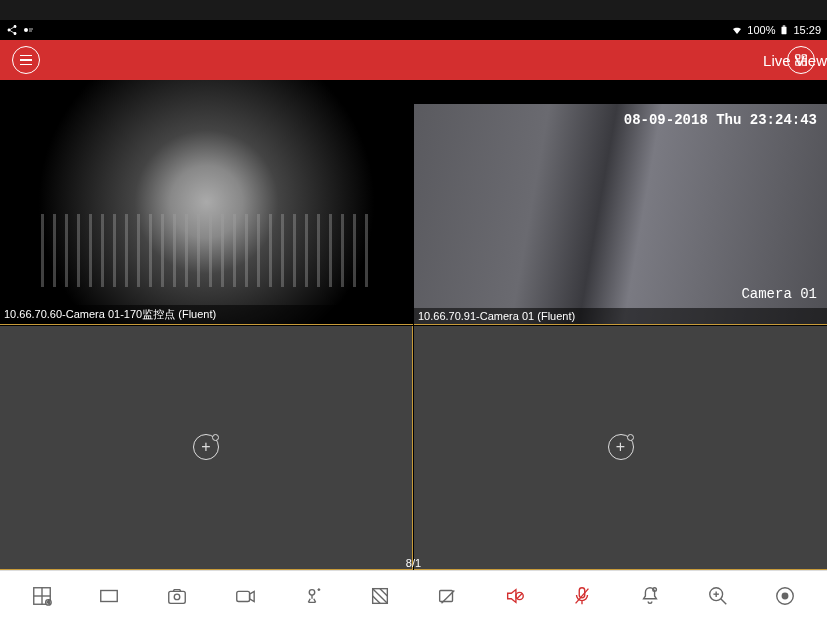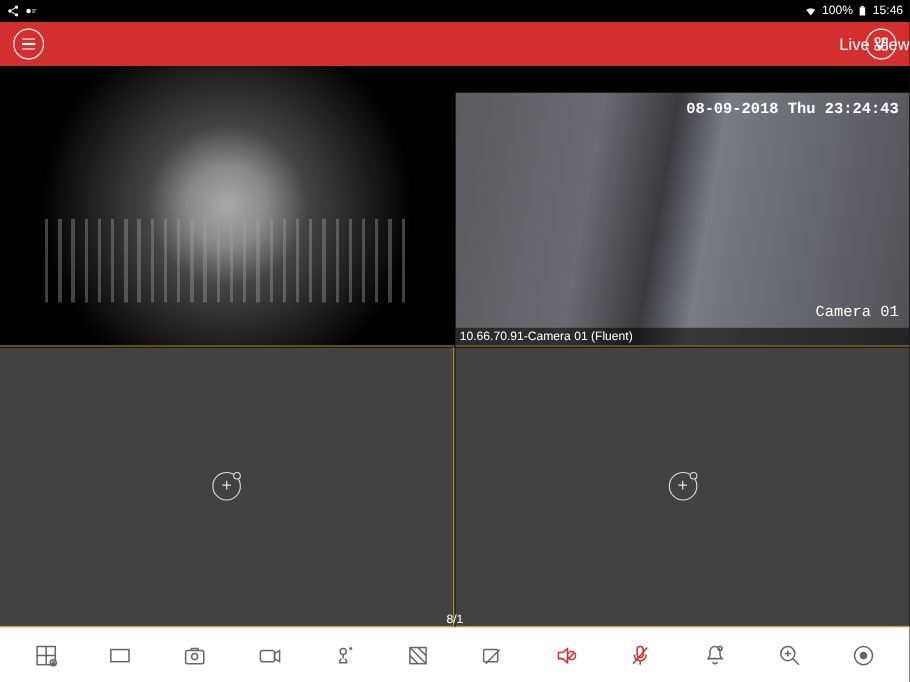--- a/index.html
+++ b/index.html
@@ -15,20 +15,21 @@
     
     .status-bar {
       height: 20px;
       background: #000;
       display: flex;
       align-items: center;
       justify-content: space-between;
       padding: 0 6px;
       color: #fff;
       font-size: 11px;
+      margin-top: 20px;
     }
     .status-left { display: flex; align-items: center; gap: 4px; }
     .status-right { display: flex; align-items: center; gap: 4px; }
     .status-icon { display: inline-flex; }
 
     
     .app-header {
       height: 40px;
       background: #d32f2f;
       display: flex;
@@ -225,21 +226,21 @@
           <path d="M12 20l8-10c-4.4-3.5-11.6-3.5-16 0l8 10z"></path>
         </svg>
     </span>
     <span>100%</span>
     <span class="status-icon">
       <svg viewBox="0 0 24 24" width="10" height="14" fill="#fff">
           <rect x="6" y="4" width="12" height="18" rx="1"></rect>
           <rect x="9" y="1" width="6" height="3"></rect>
         </svg>
     </span>
-    <span>15:46</span>
+    <span>15:29</span>
   </div>
 </div>
 
 <div class="app-header">
   <div class="header-btn">
     <div class="hamburger-lines">
       <span></span>
         <span></span>
         <span></span>
     </div>
@@ -252,20 +253,21 @@
       <rect x="3" y="14" width="7" height="7" rx="1"></rect>
       <rect x="14" y="14" width="7" height="7" rx="1"></rect>
     </svg>
   </div>
 </div>
 
 <div class="grid-container">
 
   <div class="camera-tile tile-top-left">
     <div class="camera-feed feed1"></div>
+    <div class="camera-label">10.66.70.60-Camera 01-170监控点 (Fluent)</div>
   </div>
 
   <div class="camera-tile tile-top-right">
     <div class="camera-feed feed2">
       <div class="feed2-timestamp">08-09-2018 Thu 23:24:43</div>
       <div class="feed2-camname">Camera 01</div>
     </div>
     <div class="camera-label">10.66.70.91-Camera 01 (Fluent)</div>
   </div>
 

